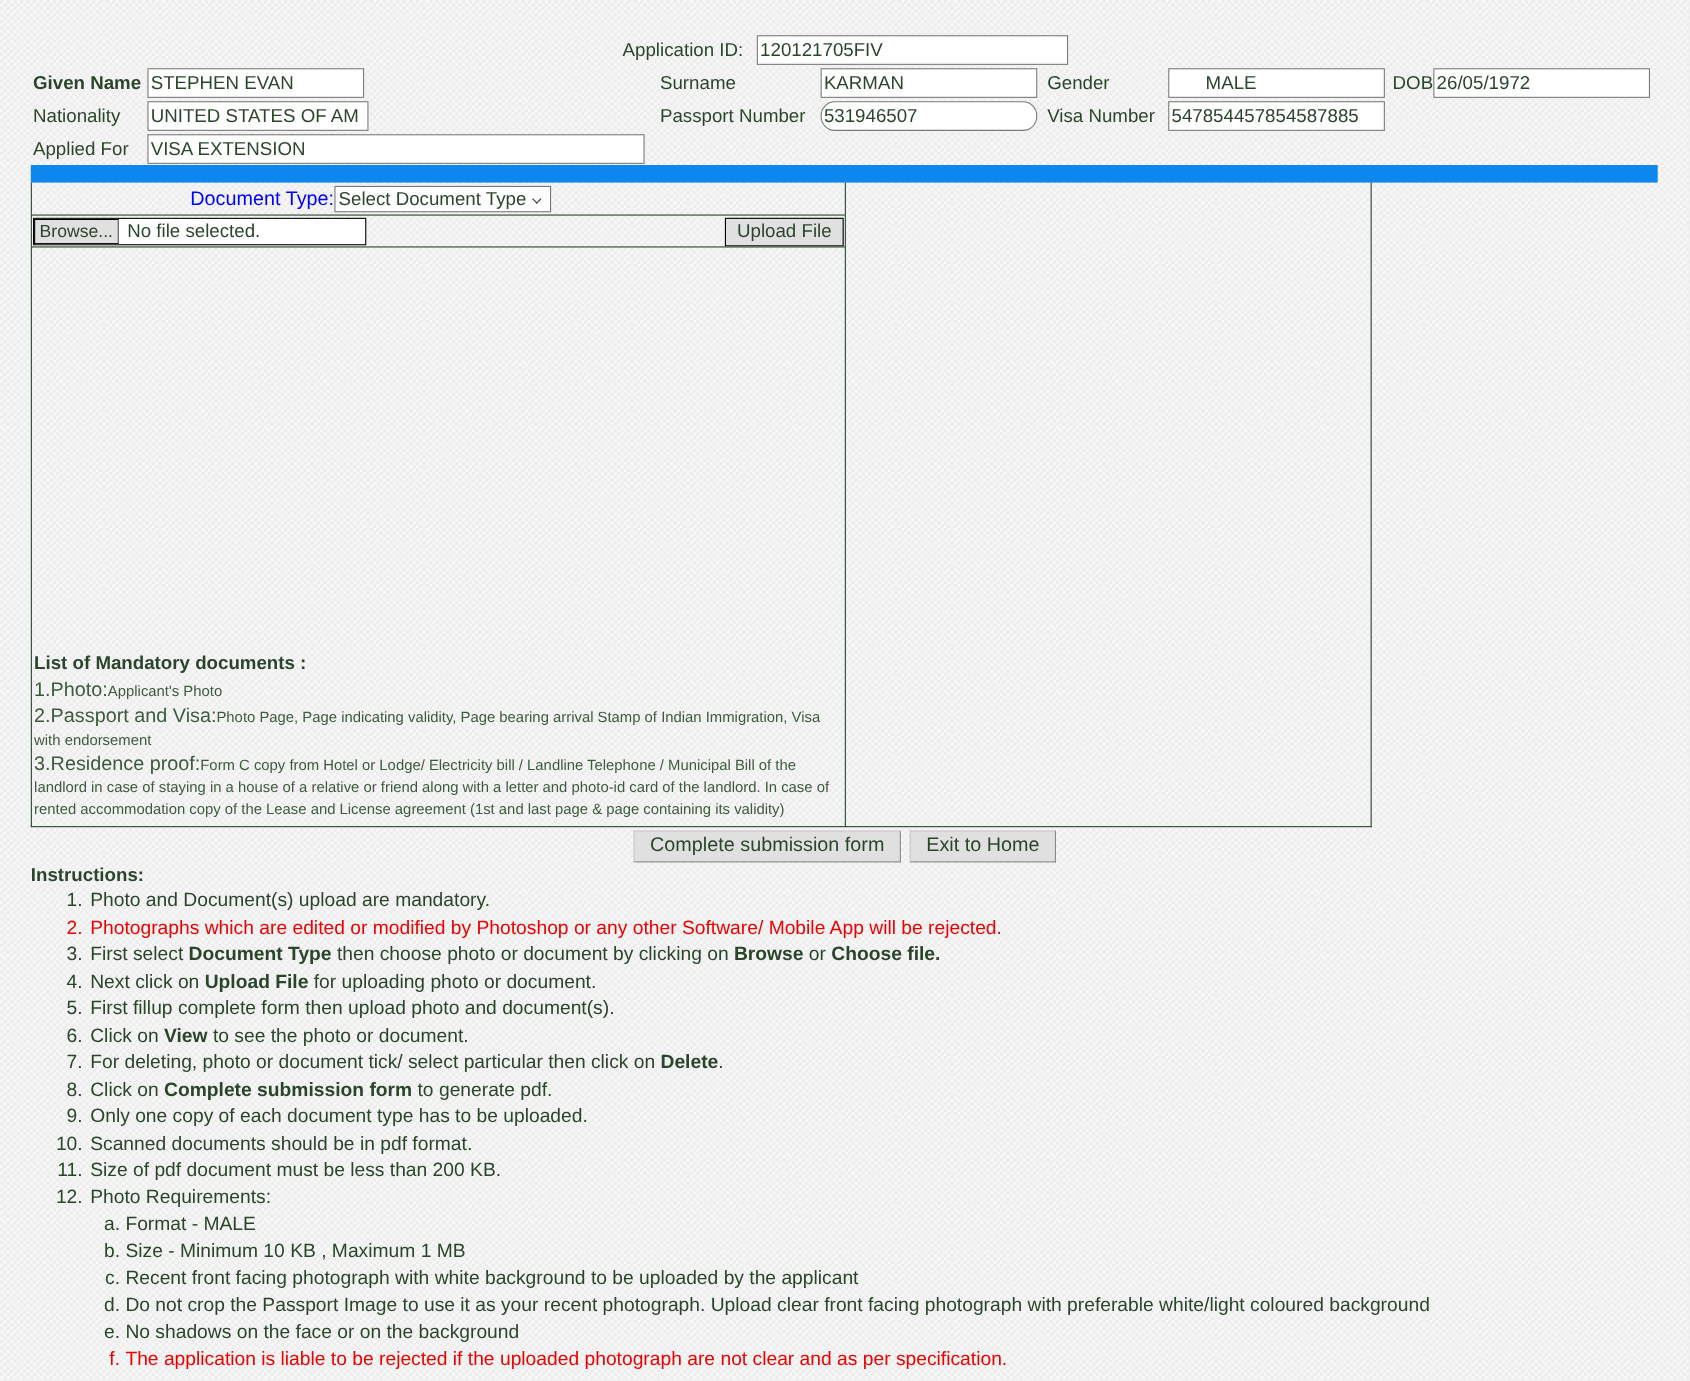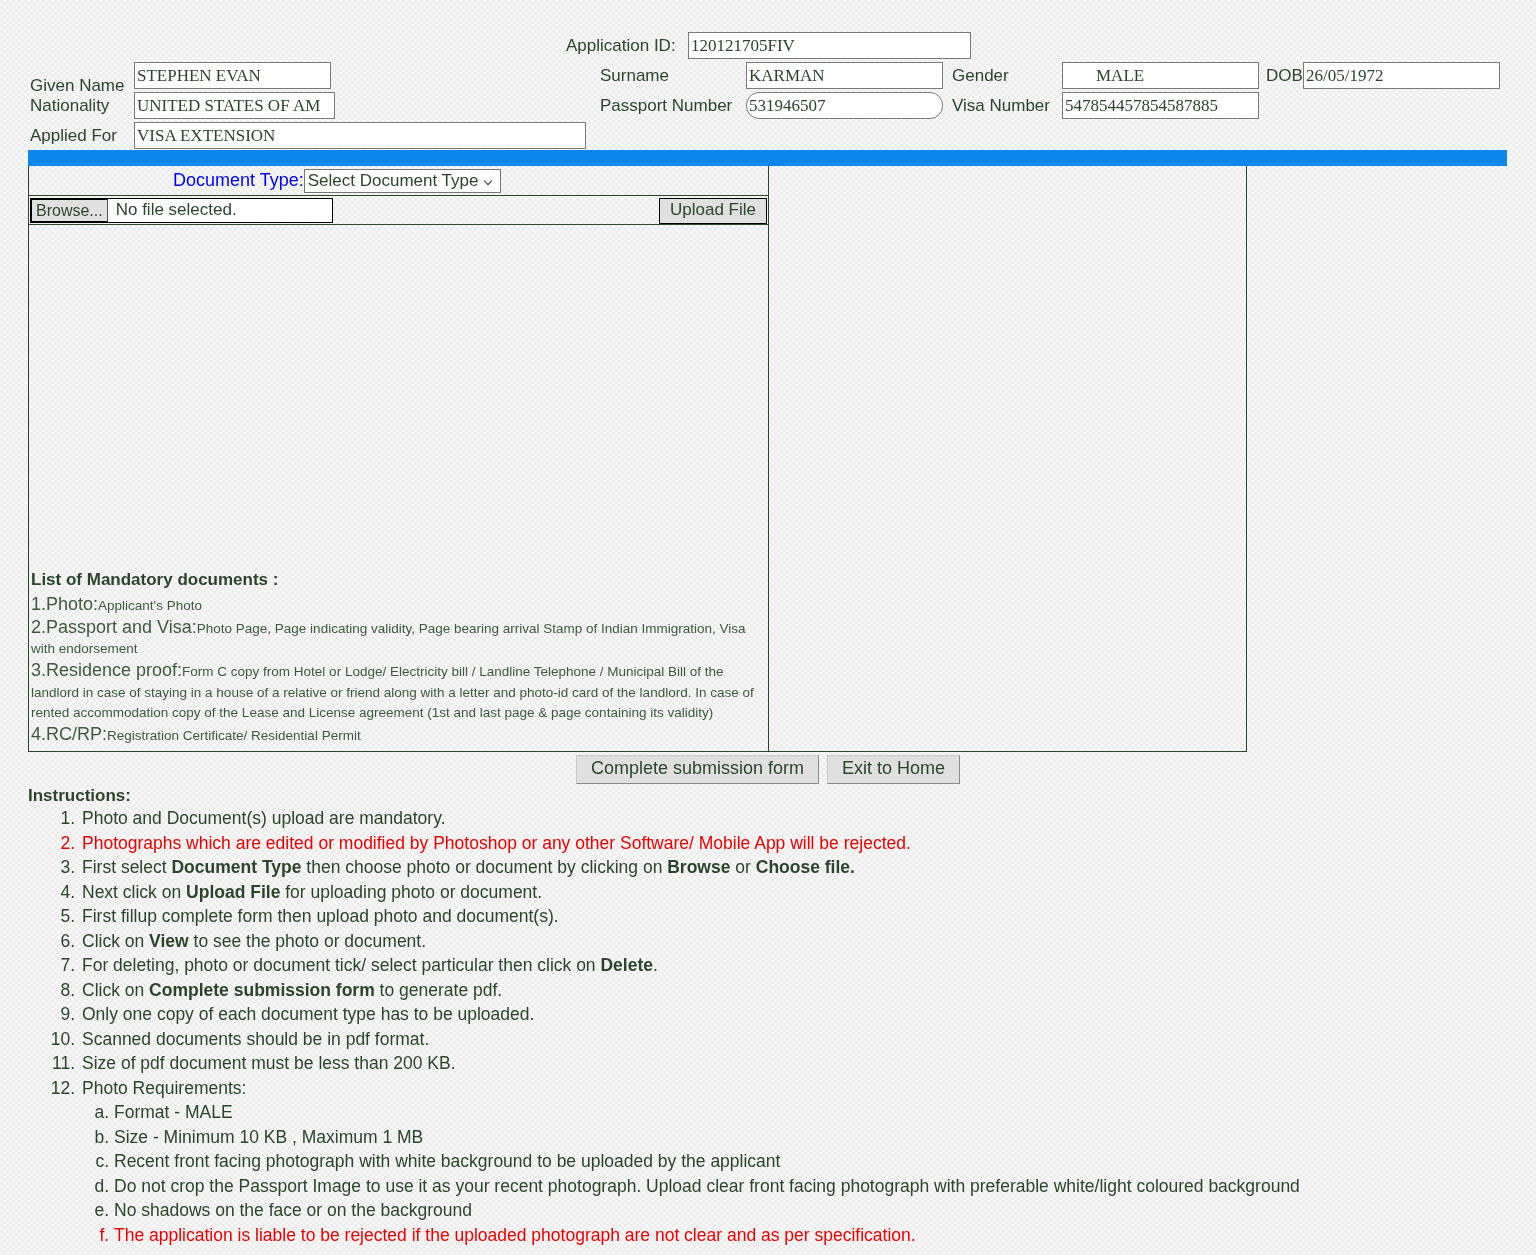--- a/index.html
+++ b/index.html
@@ -31,21 +31,21 @@
   .fld {
     position: absolute;
     box-sizing: border-box;
     background: #ffffff;
     border: 1px solid #7a7a7a;
     height: 27px;
     line-height: 25px;
     padding: 0 2px;
     font-size: 17px;
     color: #2a452a;
-    font-family: Liberation Serif, serif;
+    font-family: Liberation Sans, sans-serif;
     white-space: nowrap;
     overflow: hidden;
   }
   .lbl {
     position: absolute;
     font-size: 17px;
     color: #2a452a;
     white-space: nowrap;
     line-height: 27px;
     height: 27px;
@@ -268,21 +268,21 @@
   .bold { font-weight: bold; }
 </style>
 </head>
 <body>
 
 <div class="top-block">
 
   <span class="lbl" style="left:566px; top:32px;">Application ID:</span>
   <div class="fld" style="left:688px; top:32px; width:283px;">120121705FIV</div>
 
-  <span class="lbl" style="left:30px; top:72px;">Given Name</span>
+  <span class="lbl" style="left:30px; top:62px;font-weight:bold;">Given Name</span>
   <div class="fld" style="left:134px; top:62px; width:197px;">STEPHEN EVAN</div>
 
   <span class="lbl" style="left:600px; top:62px;">Surname</span>
   <div class="fld" style="left:746px; top:62px; width:197px;">KARMAN</div>
 
   <span class="lbl" style="left:952px; top:62px;">Gender</span>
   <div class="fld" style="left:1062px; top:62px; width:197px;padding-left:33px;">MALE</div>
 
   <span class="lbl" style="left:1266px; top:62px;">DOB</span>
   <div class="fld" style="left:1303px; top:62px; width:197px;">26/05/1972</div>
@@ -324,21 +324,20 @@
     </div>
 
     <div class="doc-spacer"></div>
 
     <div class="mandatory">
       <h3>List of Mandatory documents :</h3>
       <div id="mandatory-items">
           <div class="mdoc"><span class="mhead">1.Photo:</span><span class="mdesc">Applicant's Photo</span></div>
           <div class="mdoc"><span class="mhead">2.Passport and Visa:</span><span class="mdesc">Photo Page, Page indicating validity, Page bearing arrival Stamp of Indian Immigration, Visa with endorsement</span></div>
           <div class="mdoc"><span class="mhead">3.Residence proof:</span><span class="mdesc">Form C copy from Hotel or Lodge/ Electricity bill / Landline Telephone / Municipal Bill of the landlord in case of staying in a house of a relative or friend along with a letter and photo-id card of the landlord. In case of rented accommodation copy of the Lease and License agreement (1st and last page &amp; page containing its validity)</span></div>
-          <div class="mdoc"><span class="mhead">4.RC/RP:</span><span class="mdesc">Registration Certificate/ Residential Permit</span></div>
         </div>
     </div>
 
   </div>
 
   <div class="panel-right"></div>
 </div>
 
 <div class="action-row">
   <span class="action-btn">Complete submission form</span>

